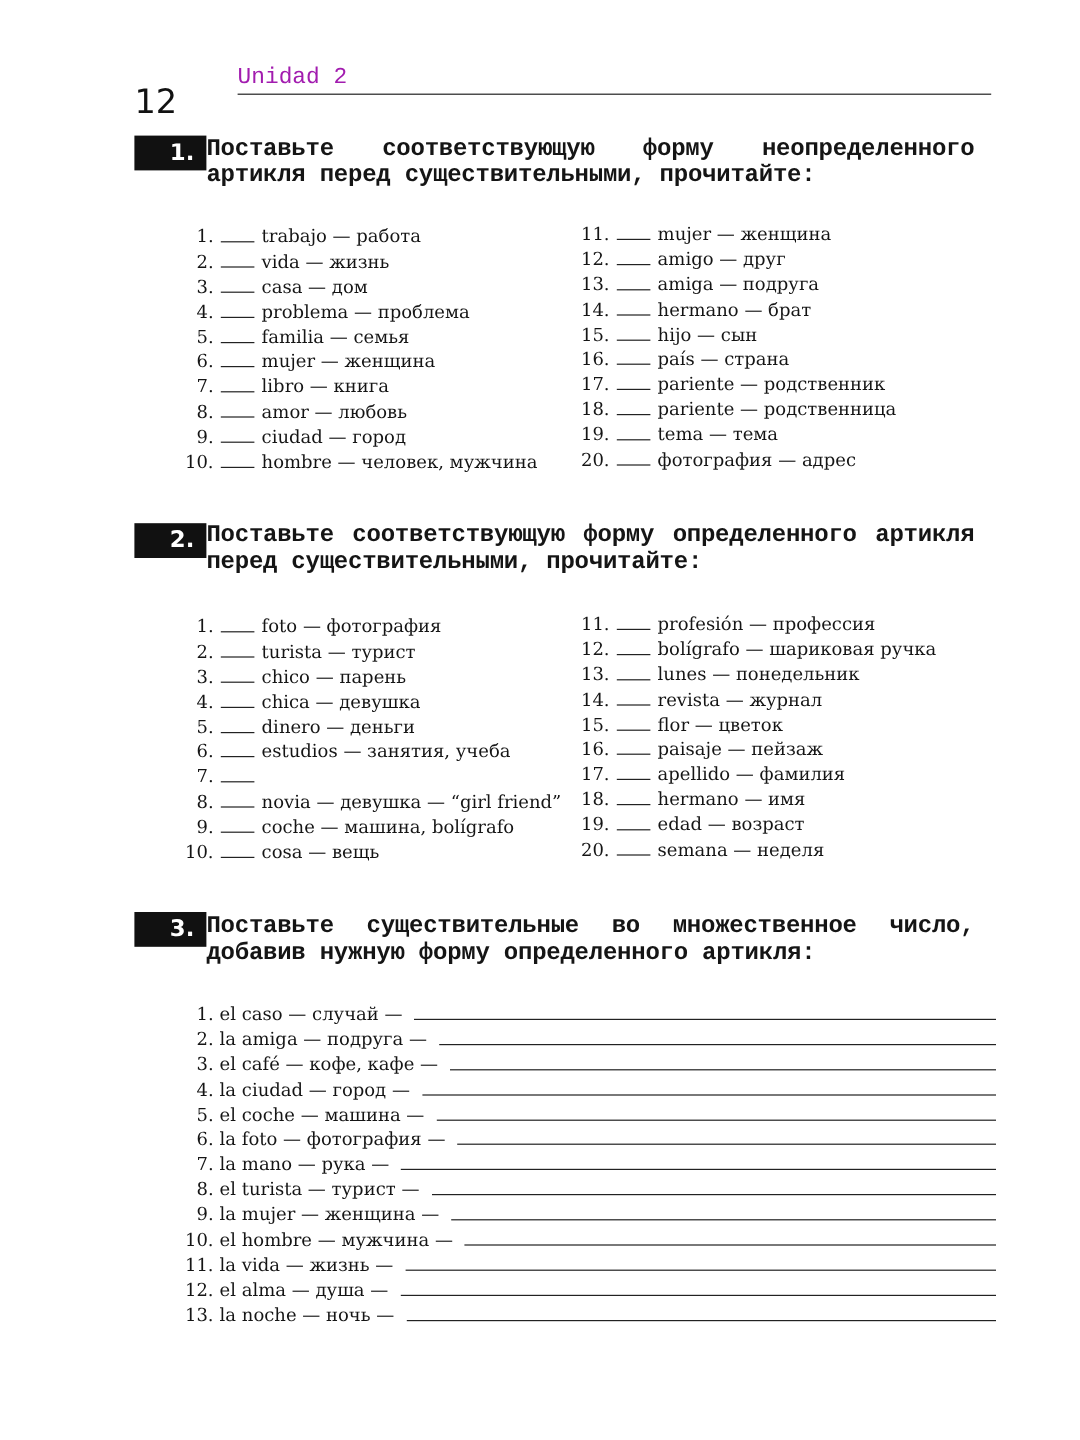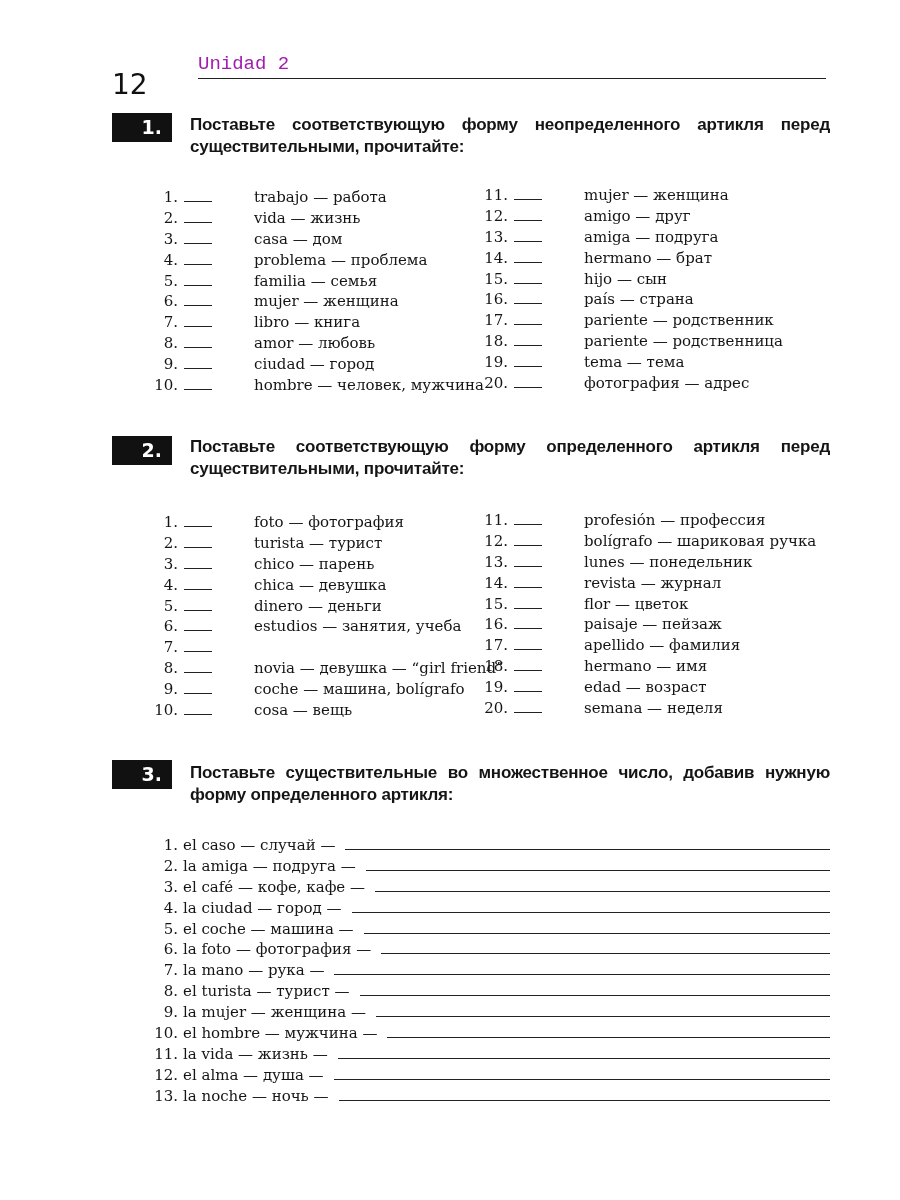--- a/index.html
+++ b/index.html
@@ -3,30 +3,30 @@
   <meta charset="utf-8">
   <style>
     html, body { margin: 0; padding: 0; background: #ffffff; }
     body { width: 900px; height: 1200px; position: relative; overflow: hidden; color: #1a1a1a; }
     .page-num { position: absolute; left: 112px; top: 48px; font-family: "DejaVu Sans", sans-serif; font-size: 28px; font-weight: normal; color: #111; margin-top: 20px; }
     .unit-title { position: absolute; left: 198px; top: 53px; font-family: Liberation Mono, monospace; font-size: 19px; color: #a21caf; }
     .header-rule { position: absolute; left: 198px; top: 78px; width: 628px; height: 0; border-top: 1.5px solid #222; }
 
     .ex-badge { position: absolute; left: 112px; width: 60px; height: 29px; background: #111; color: #fff;
       font-family: "DejaVu Sans", sans-serif; font-weight: bold; font-size: 19px; text-align: right; padding-right: 10px; box-sizing: border-box; line-height: 29px; }
-    .ex-text { position: absolute; left: 190px; width: 640px; font-family: Liberation Sans, sans-serif; font-weight: bold;
-      font-size: 17px; line-height: 22px; color: #151515; letter-spacing: -0.2px; text-align: justify; }
+    .ex-text { position: absolute; left: 172px; width: 640px; font-family: Liberation Mono, monospace; font-weight: bold;
+      font-size: 20px; line-height: 22px; color: #151515; letter-spacing: -0.2px; text-align: justify; }
 
     .col { position: absolute; font-family: "DejaVu Serif", serif; font-size: 15px; color: #151515; }
     .row { height: 20.9px; line-height: 20.9px; white-space: nowrap; display: flex; align-items: baseline; }
     .num { display: inline-block; text-align: right; }
     .col-left .num { width: 28px; }
     .col-right .num { width: 30px; }
     .blank { display: inline-block; width: 28px; border-bottom: 1.3px solid #222; margin: 0 6px 0 6px; height: 12px; }
-    .word { display: inline-block; margin-left: 36px; }
+    .word { display: inline-block; }
 
     .plural { position: absolute; left: 150px; top: 835px; width: 680px; font-family: "DejaVu Serif", serif; font-size: 15px; color: #151515; }
     .prow { height: 20.9px; line-height: 20.9px; display: flex; align-items: baseline; white-space: nowrap; }
     .prow .num { width: 28px; text-align: right; }
     .prow .word { margin-left: 5px; }
     .answer-line { flex: 1; border-bottom: 1.3px solid #222; margin-left: 10px; height: 13px; }
   </style>
 </head>
 <body>
 

